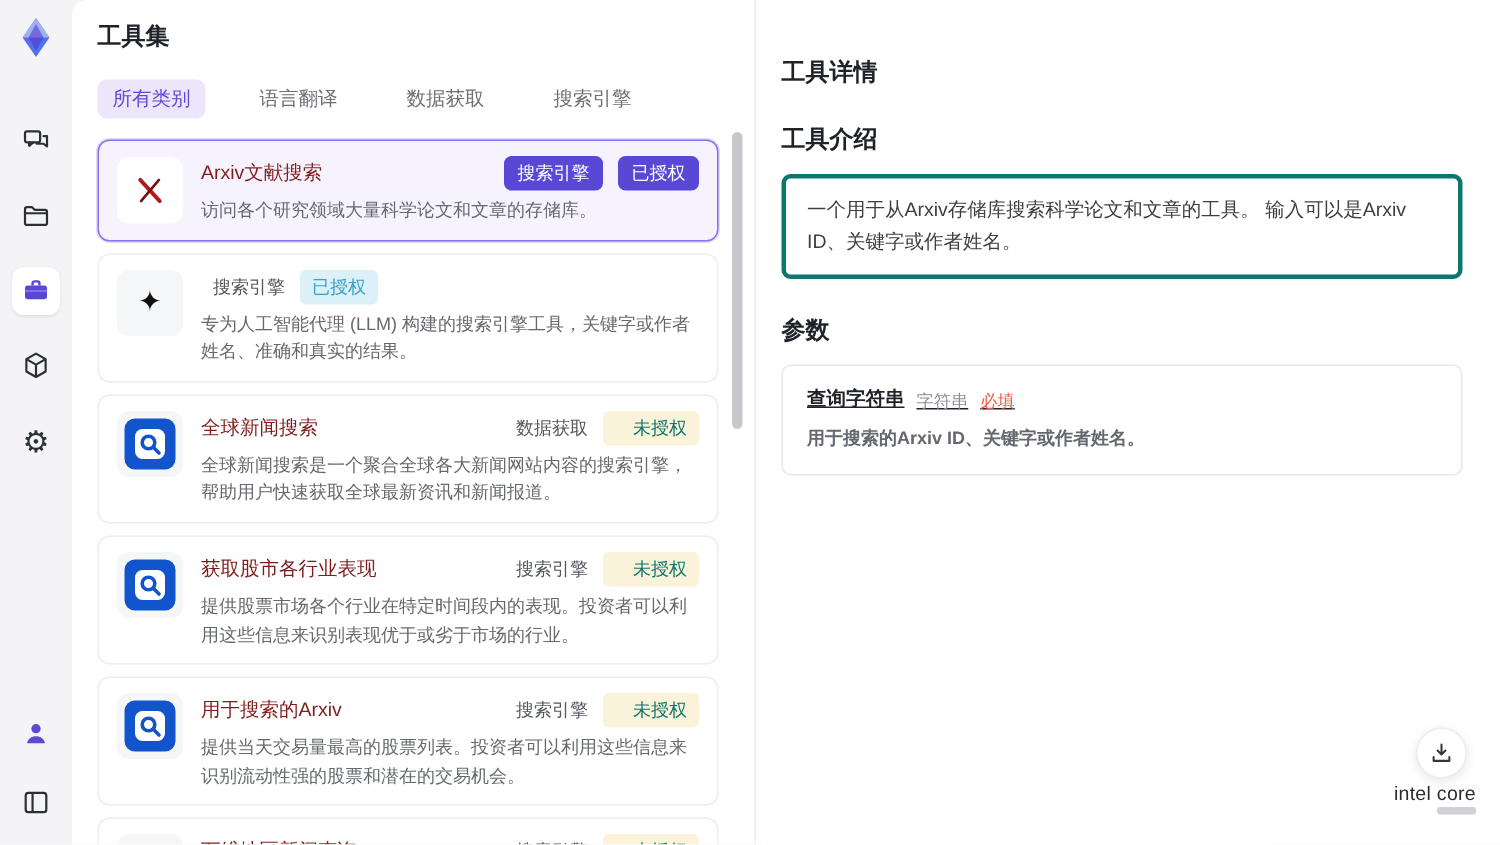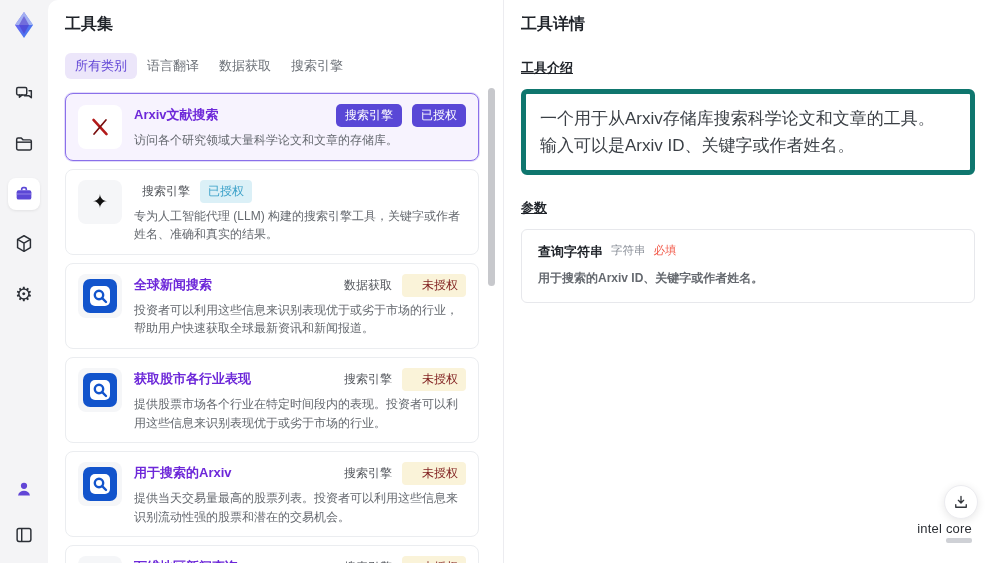--- a/index.html
+++ b/index.html
@@ -16,57 +16,57 @@
   .nav-btn svg { display:block; }
   .glyph { font-family:"DejaVu Sans",sans-serif; font-size:20px; line-height:1; color:#2b2f36; }
   .sidebar-bottom { margin-top:auto; display:flex; flex-direction:column; align-items:center; gap:14px; }
 
   
   .content { flex:1; background:#ffffff; border-top-left-radius:10px; display:flex; height:100%; overflow:hidden; }
 
   
   .list-panel { width:455px; flex-shrink:0; position:relative; padding:14px 0 0 17px; }
   .panel-title { font-size:16px; font-weight:bold; margin-bottom:18px; }
-  .tabs { display:flex; align-items:flex-end; margin-bottom:14px; }
+  .tabs { display:flex; align-items:flex-end; gap:26px; margin-bottom:14px; }
   .tab { font-size:13px; color:#6b7077; cursor:pointer; padding:4px 10px; border-radius:6px; white-space:nowrap; }
   .tab.active { background:#ece6fa; color:#6246d6; }
   .cards { display:flex; flex-direction:column; gap:8px; padding-right:24px; }
   .card { background:#ffffff; border:1px solid #ebedf0; border-radius:8px; padding:10px 12px; display:flex; gap:12px; cursor:pointer; }
   .card.selected { background:#f7f3fe; border:1px solid #8a70ea; box-shadow:0 0 0 1px rgba(138,112,234,.25); align-items:center; }
   .tool-icon { width:44px; height:44px; border-radius:8px; background:#f5f6f8; display:flex; align-items:center; justify-content:center; flex-shrink:0; }
   .card.selected .tool-icon { background:#ffffff; }
   .tool-right { flex:1; min-width:0; }
   .tool-row1 { display:flex; align-items:flex-start; }
-  .tool-name { font-size:13px; font-weight:bold; color:#6d28d9; flex:1; padding-top:2px; }
+  .tool-name { font-size:13px; font-weight:normal; color:#7f1d1d; flex:1; padding-top:2px; }
   .tool-desc { font-size:12px; color:#65696f; line-height:1.55; margin-top:4px; }
   .tool-badges { display:flex; align-items:center; gap:10px; flex-shrink:0; margin-left:8px; }
   .badge { font-size:12px; border-radius:4px; padding:3px 8px; white-space:nowrap; }
   .badge.solid { background:#5947d6; color:#ffffff; border-radius:5px; padding:3px 9px; }
   .badge.blue { background:#dbf0f7; color:#3aa0c8; }
-  .badge.yellow { background:#faf3d9; color:#7f1d1d;padding-left:20px; }
+  .badge.yellow { background:#faf3d9; color:#0f766e;padding-left:20px; }
   .cat-plain { font-size:12px; color:#55585e; white-space:nowrap; }
   .scroll-thumb { position:absolute; right:8px; top:88px; width:7px; height:198px; border-radius:4px; background:#c7c8cc; }
 
   
   .vline { width:1px; background:#ececf0; height:100%; }
 
   
-  .detail-panel { flex:1; padding:14px 25px 0 17px; }
-  .section-head { font-size:13px; font-weight:bold; margin:24px 0 12px;text-decoration:underline; }
-  .info-box { border:5px solid #0f766e; border-radius:6px; padding:11px 14px; font-size:17px; color:#3a3f45; line-height:1.6; background:#fff; }
+  .detail-panel { flex:1; padding:14px 25px 0 17px;margin-top:24px; }
+  .section-head { font-size:16px; font-weight:bold; margin:24px 0 12px; }
+  .info-box { border:3px solid #0f766e; border-radius:6px; padding:11px 14px; font-size:13px; color:#3a3f45; line-height:1.6; background:#fff; }
   .param-box { border:1px solid #e7e8ec; border-radius:6px; padding:13px 16px 15px; background:#fff; }
-  .param-line { display:flex; align-items:flex-start; gap:8px; }
+  .param-line { display:flex; align-items:flex-end; gap:8px;text-decoration:underline; }
   .param-name { font-size:13px; font-weight:bold; color:#1f2329; }
   .param-type { font-size:11.5px; color:#8a8f98; }
   .param-required { font-size:11.5px; color:#f25a4a; }
   .param-desc { font-size:12px; color:#65696f; margin-top:9px;font-weight:bold; }
 
   
   .fab { position:absolute; right:22px; bottom:44px; width:34px; height:34px; border-radius:50%; background:#ffffff; border:1px solid #ececf0; box-shadow:0 2px 8px rgba(0,0,0,.10); display:flex; align-items:center; justify-content:center; cursor:pointer; }
-  .brand { position:absolute; right:28px; bottom:20px; text-align:right; }
+  .brand { position:absolute; right:16px; bottom:20px; text-align:right; }
   .brand-text { font-size:13px; color:#2a2d33; letter-spacing:.2px; }
   .brand-bar { width:26px; height:5px; background:#cfd1d6; border-radius:2px; margin:2px 0 0 auto; }
 </style>
 </head>
 <body>
 
 <div class="app">
 
   <aside class="sidebar">
     <div class="logo">
@@ -187,21 +187,21 @@
             </svg>
           </div>
           <div class="tool-right">
             <div class="tool-row1">
               <div class="tool-name">全球新闻搜索</div>
               <div class="tool-badges">
                 <span class="cat-plain">数据获取</span>
                 <span class="badge yellow">未授权</span>
               </div>
             </div>
-            <div class="tool-desc">投资者可以利用这些信息来识别表现优于或劣于市场的行业，帮助用户快速获取全球最新资讯和新闻报道。</div>
+            <div class="tool-desc">全球新闻搜索是一个聚合全球各大新闻网站内容的搜索引擎，帮助用户快速获取全球最新资讯和新闻报道。</div>
           </div>
         </div>
 
         <div class="card">
           <div class="tool-icon">
             <svg width="36" height="36" viewBox="0 0 36 36">
               <rect x="1" y="1" width="34" height="34" rx="7" fill="#1254cc"></rect>
               <rect x="8" y="8" width="20" height="20" rx="5" fill="#ffffff"></rect>
               <circle cx="17" cy="17" r="4.2" fill="none" stroke="#1254cc" stroke-width="2.4"></circle>
               <path d="M20.2 20.2L24 24" stroke="#1254cc" stroke-width="2.4" stroke-linecap="round"></path>

